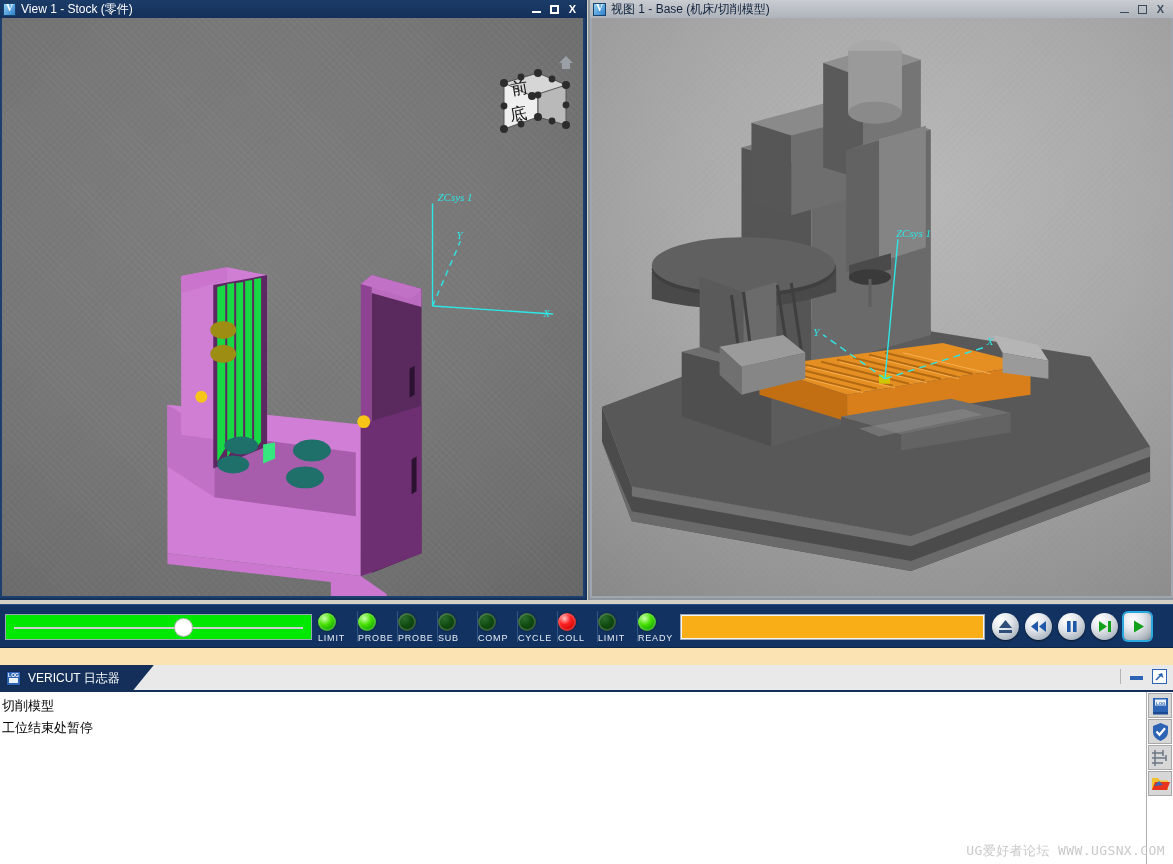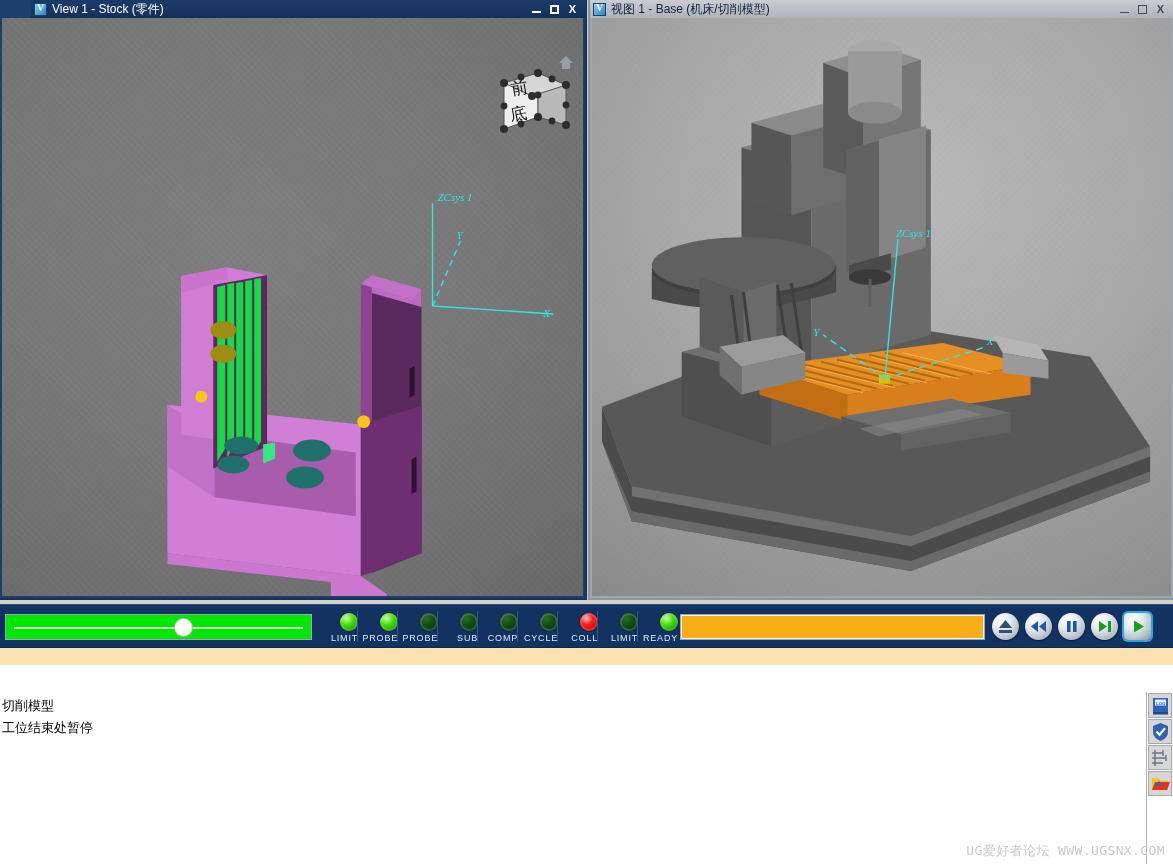--- a/index.html
+++ b/index.html
@@ -7,21 +7,21 @@
     width:1173px;height:864px;overflow:hidden;
     background:#d4d0c8;
     font-family:"Liberation Sans","DejaVu Sans",sans-serif;
     -webkit-font-smoothing:none;
   }
   .app{position:relative;width:1173px;height:864px;}
 
   
   .viewwin{position:absolute;top:0;box-sizing:border-box;}
   .viewwin.left{left:0;width:587px;height:600px;background:#1d3f6e;
-    border:2px solid #15325c;border-top:0;border-left:0;padding-left:31px;}
+    border:2px solid #15325c;border-top:0;border-left:0;}
   .viewwin.right{left:588px;width:585px;height:600px;background:#9fa6ae;
     border:2px solid #8e959d;border-top:0;border-right:0;}
 
   .titlebar{position:relative;height:18px;display:flex;align-items:center;
     padding:0 2px 0 3px;box-sizing:border-box;}
   .titlebar.active{background:linear-gradient(#1b3c68,#14305a);}
   .titlebar.inactive{background:linear-gradient(#c9ccd1,#aeb4bb);justify-content:space-between;}
 
   .vicon{width:13px;height:13px;flex:0 0 13px;margin-right:5px;
     background:linear-gradient(135deg,#8fd0f5,#2f7fc9);
@@ -76,21 +76,21 @@
     background:#123361;box-sizing:border-box;
     border-top:1px solid #2b4f82;border-bottom:1px solid #0d2748;}
 
   .slider{position:absolute;left:5px;top:9px;width:307px;height:26px;
     background:#00e800;border:1px solid #9aa7b5;box-sizing:border-box;cursor:pointer;}
   .slider .track{position:absolute;left:8px;right:8px;top:12px;height:2px;background:#cfcfcf;}
   .slider .knob{position:absolute;top:4px;left:182px;width:17px;height:17px;border-radius:50%;
     background:#ffffff;box-shadow:0 0 0 1px #b7b7b7;cursor:grab;}
 
   .lights{position:absolute;left:318px;top:4px;height:36px;display:flex;align-items:flex-start;}
-  .lampcell{width:40px;display:flex;flex-direction:column;align-items:flex-end;
+  .lampcell{width:40px;display:flex;flex-direction:column;align-items:flex-start;
     position:relative;}
   .lampcell+ .lampcell::before{content:"";position:absolute;left:-1px;top:2px;
     width:1px;height:31px;background:#2e5488;}
   .lamp{width:18px;height:18px;border-radius:50%;margin-top:4px;
     box-shadow:inset 0 0 0 2px rgba(255,255,255,.18), 0 0 2px rgba(0,0,0,.7);
     cursor:pointer;}
   .lamp.on-green{background:radial-gradient(circle at 36% 30%, #cdffb0 0%, #45e000 38%, #13a400 75%, #0a6b00 100%);}
   .lamp.off-green{background:radial-gradient(circle at 36% 30%, #2c6b2c 0%, #0e4a10 45%, #072d08 100%);}
   .lamp.on-red{background:radial-gradient(circle at 36% 30%, #ffc4c4 0%, #ff2222 35%, #cc0000 75%, #7a0000 100%);}
   .lamplabel{font-size:9px;color:#e7ecf4;letter-spacing:.8px;margin-top:2px;
@@ -454,20 +454,36 @@
         <svg width="27" height="27" viewBox="0 0 27 27">
           <polygon points="10,7.5 10,19.5 20,13.5" fill="#13a01a"></polygon>
         </svg>
       </div>
     </div>
   </div>
 
   <div class="strip"></div>
 
   <div class="logpanel">
+    <div class="logtabbar">
+      <div class="logtab">
+        <div class="logicon"></div>
+        <div class="logtabtitle">VERICUT 日志器</div>
+      </div>
+      <div class="logbtns">
+        <div class="logsep"></div>
+        <div class="lminbtn"></div>
+        <div class="lextbtn">
+          <svg width="13" height="13" viewBox="0 0 13 13">
+            <path d="M3 9 L9 3" stroke="#2d63b5" stroke-width="1.6"></path>
+            <polygon points="9,2 10.5,7 5,3.5" fill="#2d63b5"></polygon>
+          </svg>
+        </div>
+      </div>
+    </div>
 
     <div class="logbody">
       <div class="logline">切削模型</div>
       <div class="logline">工位结束处暂停</div>
     </div>
 
     <div class="logsidebar">
       <div class="sidebtn">
         <svg width="19" height="20" viewBox="0 0 19 20">
           <rect x="2" y="2" width="15" height="14" fill="#2d63b5"></rect>

